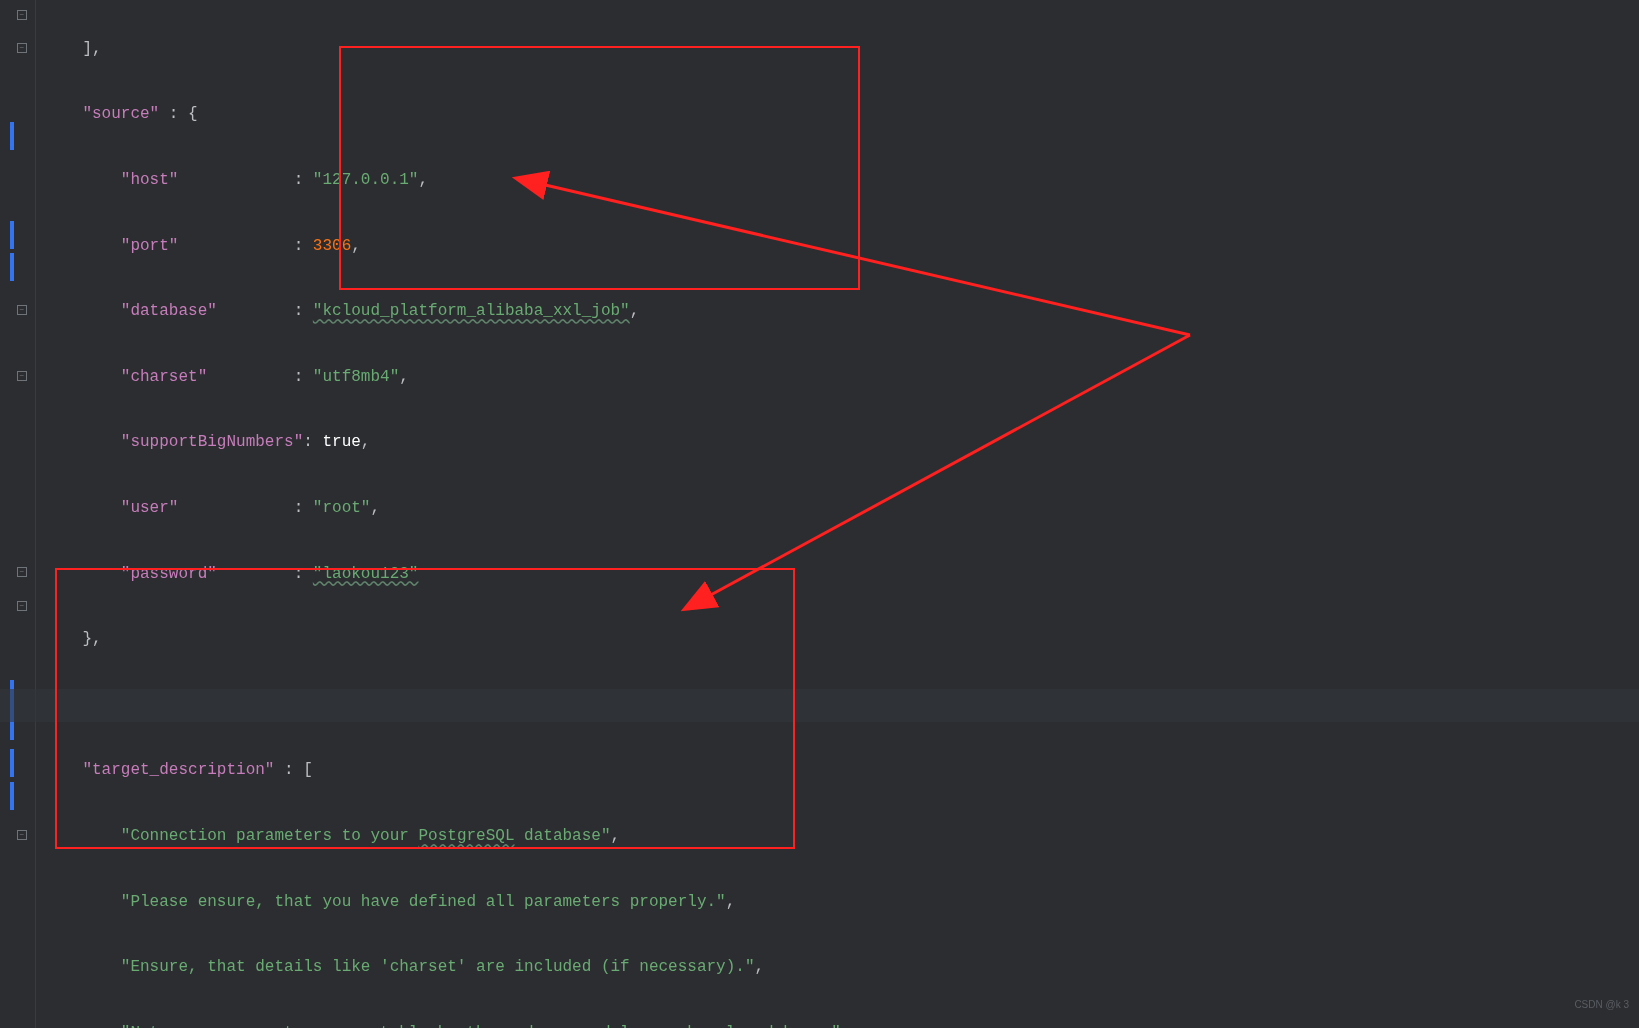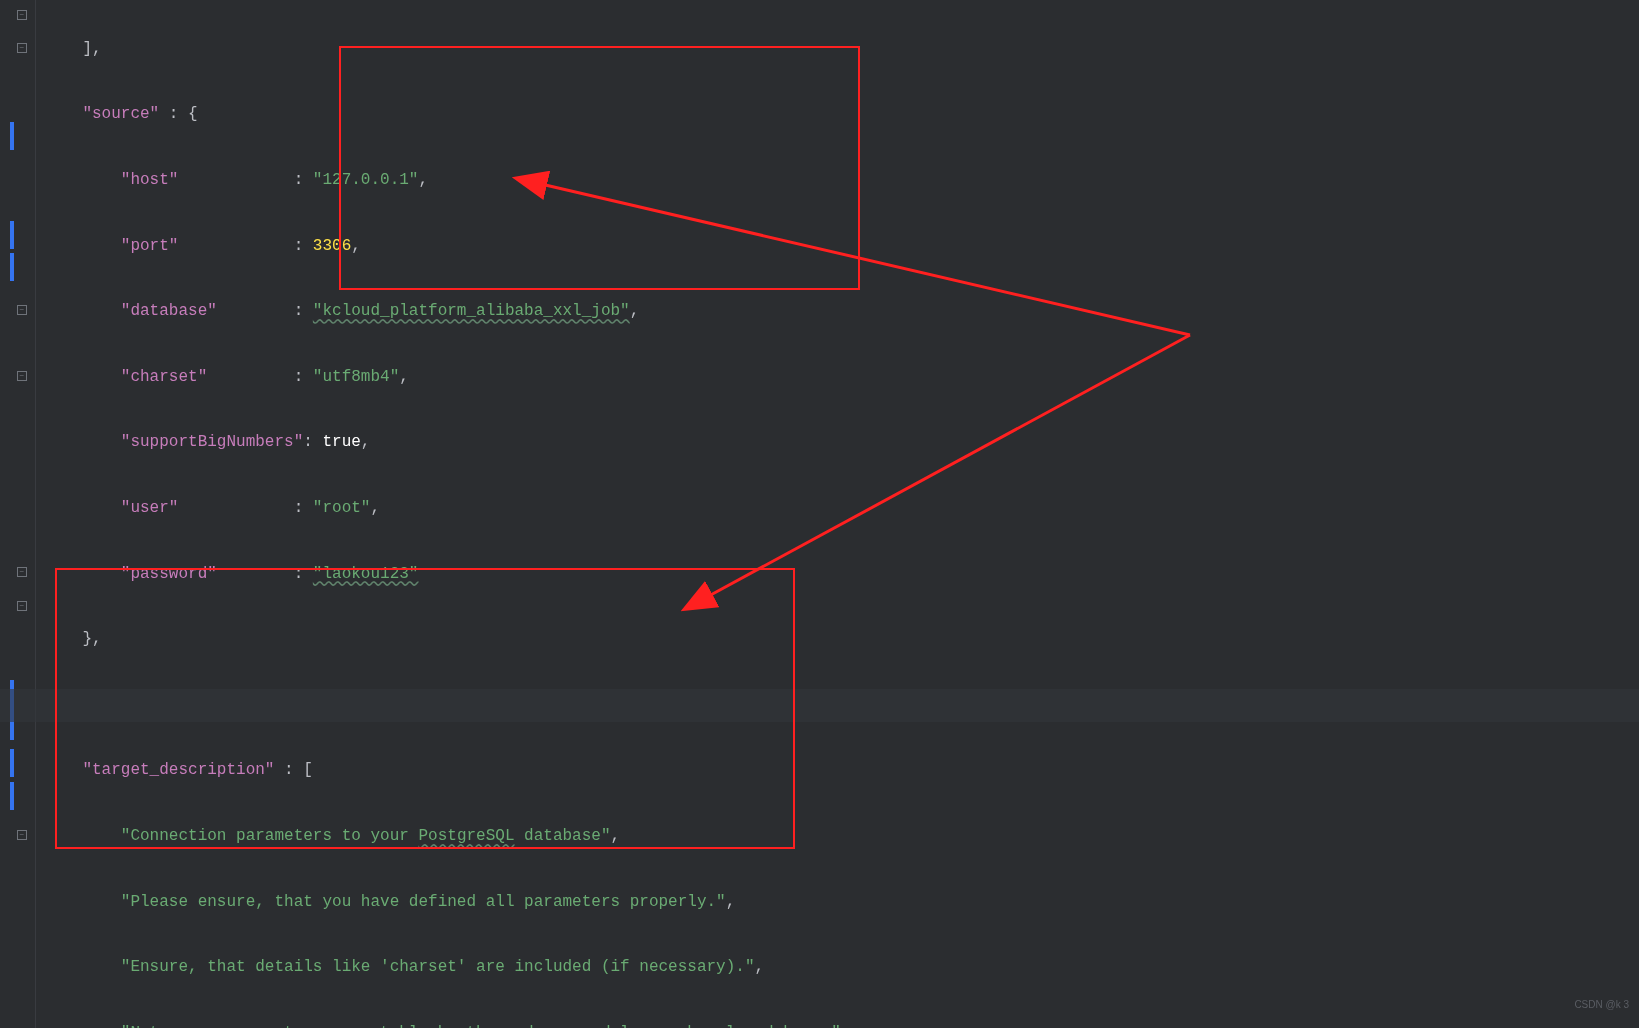--- a/index.html
+++ b/index.html
@@ -45,21 +45,21 @@
       position: absolute;
       left: 44px;
       top: 0;
       white-space: pre;
       font-family: inherit;
     }
     .line { height: 32.8px; position: relative; }
     .hl-line { background: rgba(50, 53, 58, 0.6); position: absolute; left: 0; right: 0; height: 32.8px; }
     .key { color: #c77dbb; }
     .str { color: #6aab73; }
-    .num { color: #fde047; }
+    .num { color: #f97316; }
     .bool { color: #ffffff; }
     .punct { color: #bcbec4; }
     .colon { color: #bcbec4; }
     .underline { text-decoration: underline; text-decoration-style: wavy; text-decoration-color: #5f826b; text-underline-offset: 3px; }
     .red-box {
       position: absolute;
       border: 2px solid #ff2020;
       pointer-events: none;
     }
     .arrow-svg {

